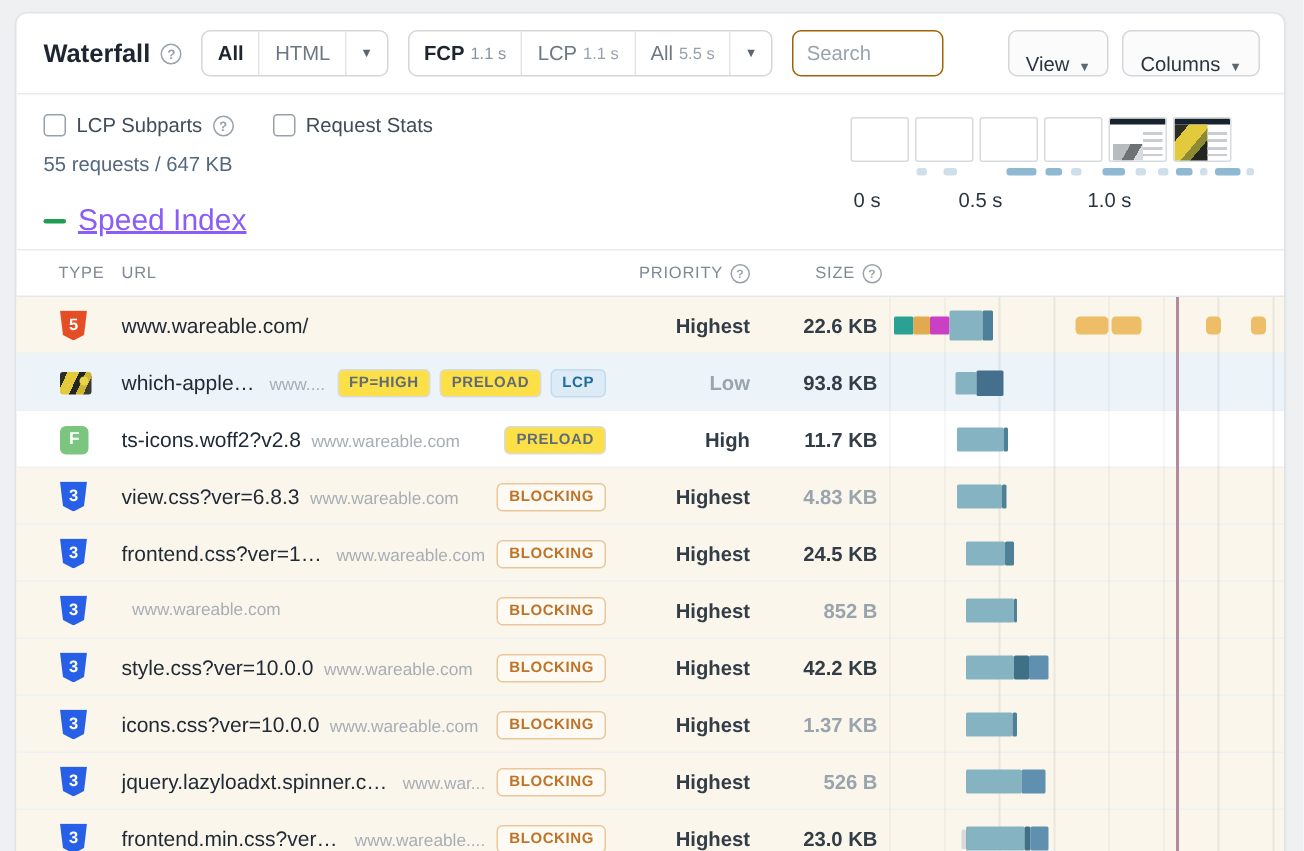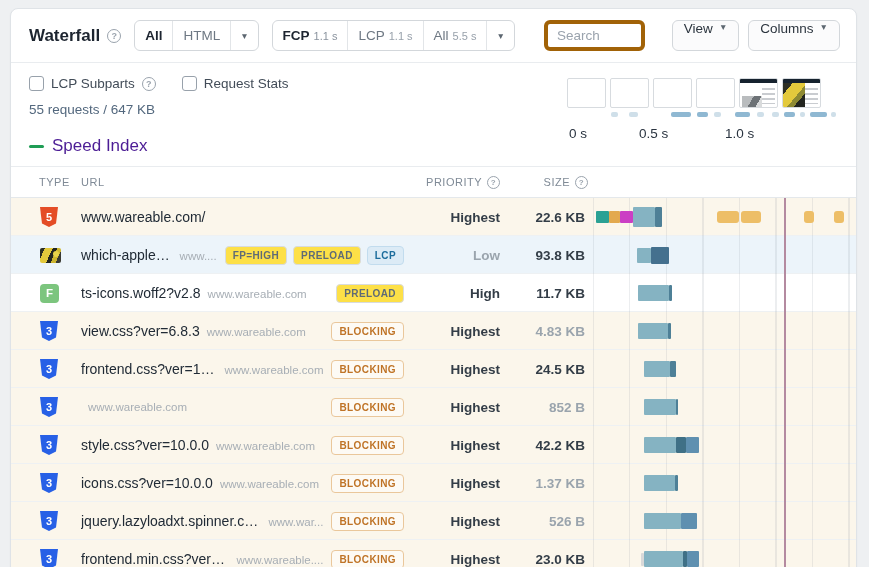--- a/index.html
+++ b/index.html
@@ -24,34 +24,34 @@
   .seg-group { display: inline-flex; align-items: stretch; height: 31px; border: 1px solid #d3d7db; border-radius: 6px; background: #fff; overflow: hidden; margin-left: 13px; }
   .seg { display: inline-flex; align-items: center; gap: 4px; padding: 0 10px; font-size: 13.5px; color: #6e7883; border-right: 1px solid #e2e5e8; cursor: pointer; white-space: nowrap; }
   .seg:last-child { border-right: none; }
   .seg.sel { color: #1d2530; font-weight: 700; }
   .seg .sub { font-size: 11px; color: #98a1ab; font-weight: 400; }
   .seg.sel .sub { color: #8a939e; }
   .caret { display:inline-block; font-size: 10px; color: #5c6670; }
   .caret::after { content: "▼"; font-size: 8.5px; }
   .seg.caret-seg { padding: 0 9px; }
 
-  .search { margin-left: 29px; width: 101px; height: 31px; border: 4px solid #a16207; border-radius: 6px; padding: 0 9px;
+  .search { margin-left: 13px; width: 101px; height: 31px; border: 1px solid #a16207; border-radius: 6px; padding: 0 9px;
     font-size: 13.5px; color: #222b35; font-family: inherit; }
   .search::placeholder { color: #9aa3ad; }
   .toolbar .spacer { flex: 1; }
-  .btn { display: inline-flex; align-items: flex-start; gap: 6px; height: 31px; padding: 0 11px; border: 1px solid #d3d7db;
+  .btn { display: inline-flex; align-items: flex-end; gap: 6px; height: 31px; padding: 0 11px; border: 1px solid #d3d7db;
     border-radius: 6px; background: #fbfbfc; font-size: 13.5px; color: #2b343e; cursor: pointer; margin-left: 9px; }
 
   
   .subhead { display: flex; justify-content: space-between; padding: 13px 16px 0 18px; height: 103px; }
   .checks { display: flex; align-items: center; gap: 26px; }
   .check { display: inline-flex; align-items: center; gap: 7px; font-size: 13.5px; color: #424c58; cursor: pointer; }
   .box { width: 15px; height: 15px; border: 1.5px solid #98a1ab; border-radius: 3px; background: #fff; flex: 0 0 auto; }
   .summary { margin-top: 11px; font-size: 13.5px; color: #53687e; }
-  .legend { margin-top: 19px; display: flex; align-items: center; gap: 8px; font-size: 17px; color: #4c1d95; }
+  .legend { margin-top: 19px; display: flex; align-items: center; gap: 8px; font-size: 20px; color: #8b5cf6; text-decoration: underline; }
   .dash { width: 15px; height: 3px; border-radius: 2px; }
 
   
   .filmstrip { position: relative; width: 272px; margin-right: 1px; }
   .frames { position: relative; height: 31px; margin-top: 2px; }
   .frame { position: absolute; top: 0; width: 39px; height: 30px; background: #fff; border: 1px solid #d7dbdf; border-radius: 2px; overflow: hidden; cursor: pointer; }
   .frame .topbar { height: 4px; background: #16222e; }
   .frame .imgY { position: absolute; left: 0; top: 4px; width: 22px; height: 26px;
     background: linear-gradient(130deg, #2c2e24 0 22%, #e3c93c 22% 55%, #8e8a33 55% 70%, #23251f 70%); }
   .frame .imgG { position: absolute; left: 2px; bottom: 0; width: 20px; height: 11px;

